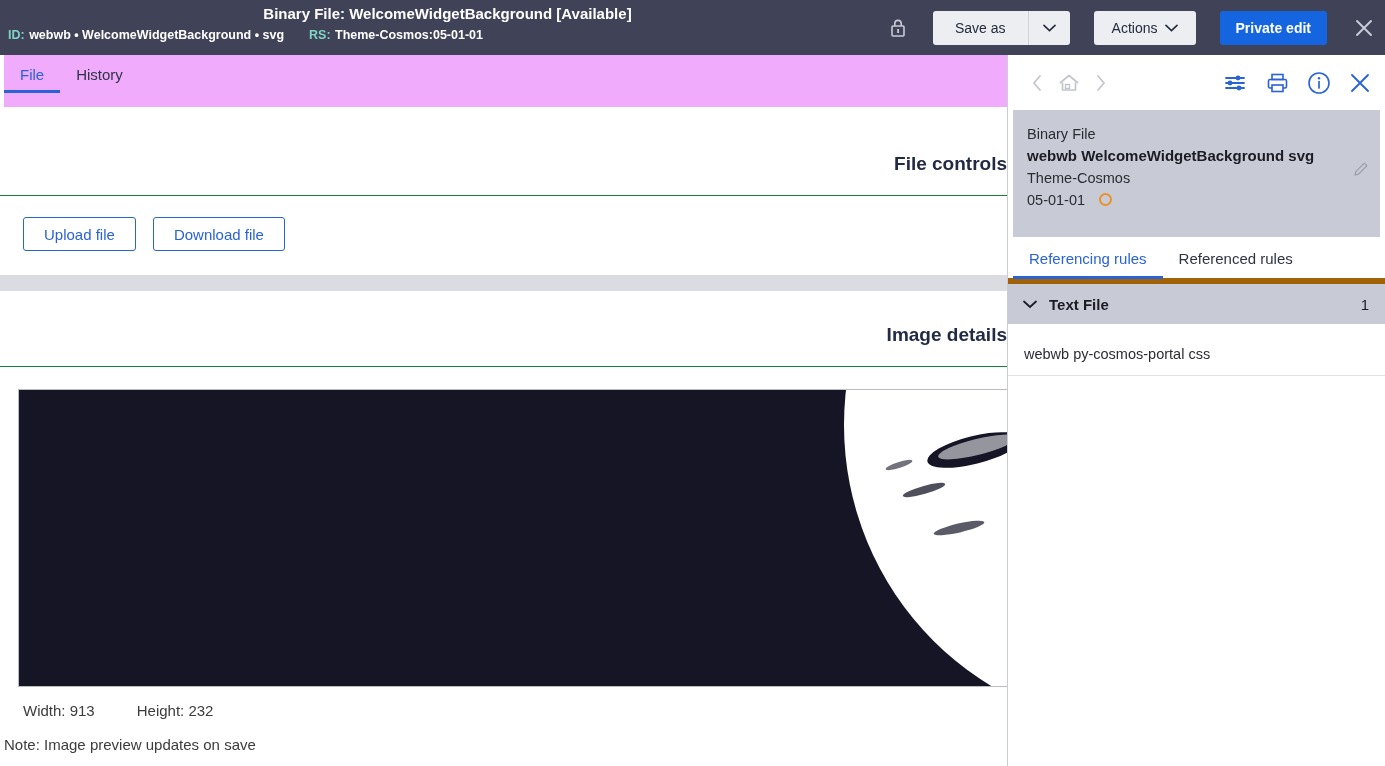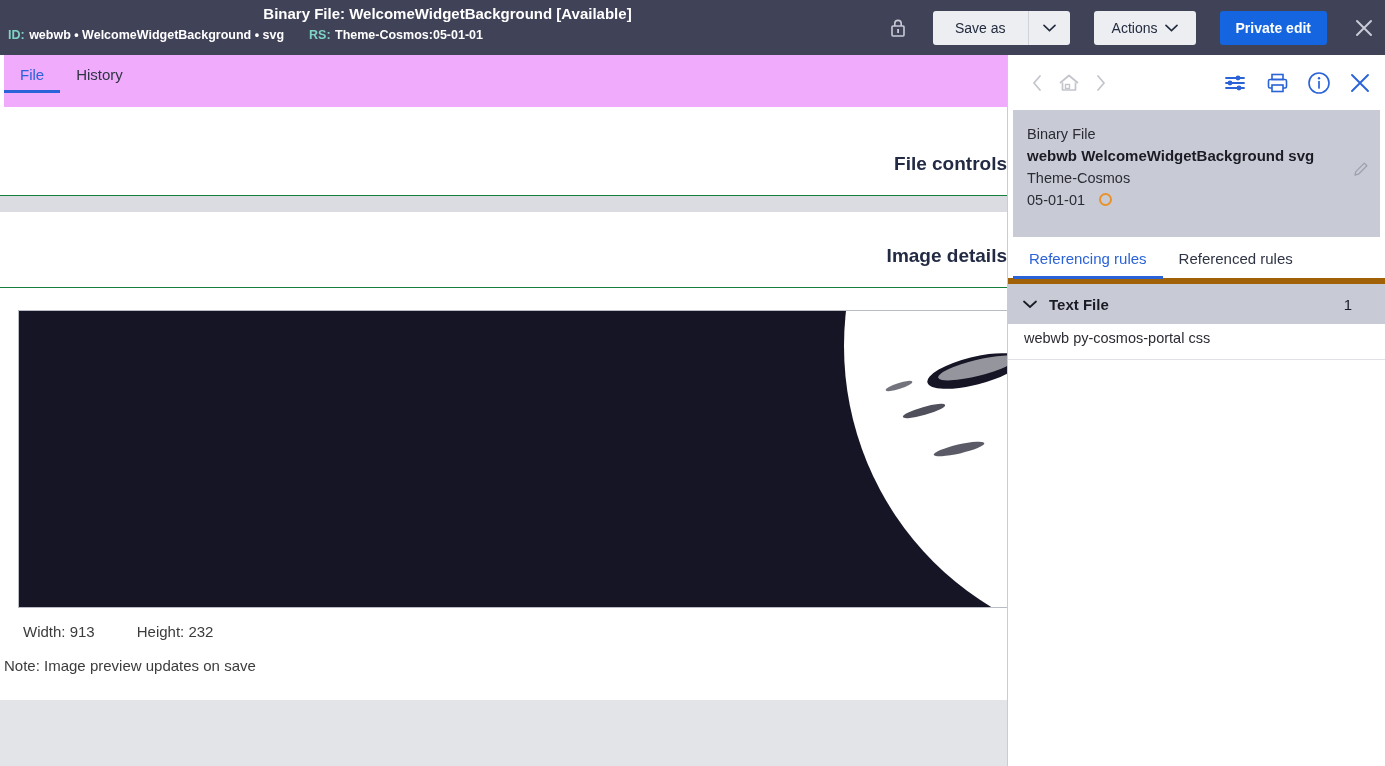--- a/index.html
+++ b/index.html
@@ -138,26 +138,26 @@
     cursor: pointer; position: relative; white-space: nowrap;
   }
   .ptab.active { color: #2a62d8; }
   .ptab.active::after {
     content: ""; position: absolute; left: 0; right: 0; bottom: -1px;
     height: 3px; background: #2a62d8;
   }
 
   .group-head {
     background: #c8cbd6; height: 40px; display: flex; align-items: center;
-    padding: 0 33px 0 14px; cursor: pointer;
+    padding: 0 16px 0 14px; cursor: pointer;
   }
   .group-title { font-size: 15px; font-weight: bold; color: #1b1b24; margin-left: 11px; }
   .group-count { margin-left: auto; font-size: 15px; color: #1b1b24; }
   .list-item {
-    font-size: 14.5px; color: #2b2b33; padding: 6px 0 13px 16px;
+    font-size: 14.5px; color: #2b2b33; padding: 22px 0 13px 16px;
     border-bottom: 1px solid #e0e2e7; cursor: pointer; background: #fff;
   }
 </style>
 </head>
 <body>
 
 <div id="app">
 
   <div class="topbar">
     <div class="topbar-left">
@@ -210,20 +210,26 @@
     <div class="tabs">
       <div class="tab active">File</div>
       <div class="tab">History</div>
     </div>
   </div>
 
   <div class="content">
 
     <div class="card">
       <div class="card-head">File controls</div>
+      <div class="card-body">
+        <div class="btn-row">
+          <button class="btn-outline">Upload file</button>
+          <button class="btn-outline">Download file</button>
+        </div>
+      </div>
     </div>
 
     <div class="card-gap"></div>
 
     <div class="card">
       <div class="card-head">Image details</div>
       <div class="card-body" style="padding:22px 0 0 0;">
 
         <div class="img-frame">
           <svg width="1178" height="296" viewBox="0 0 1178 296">

